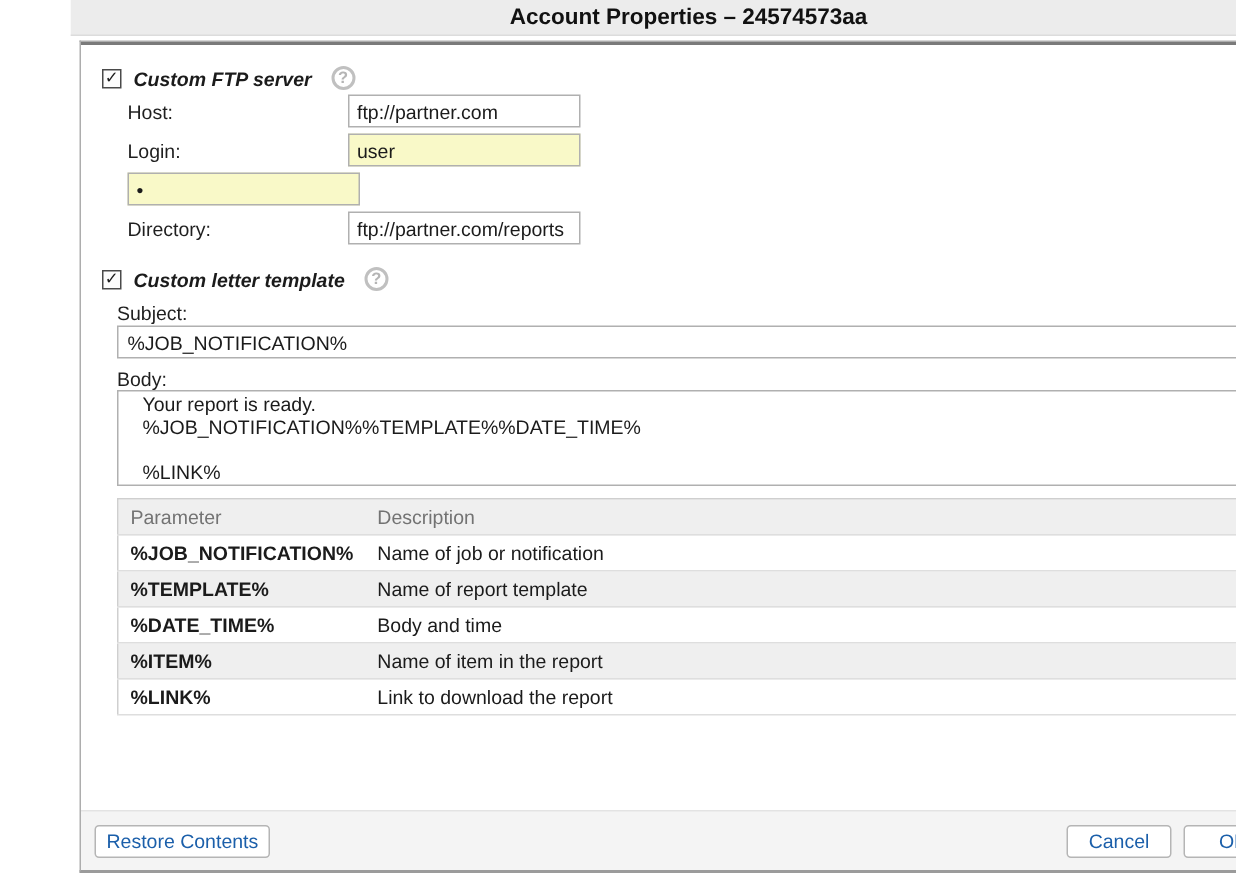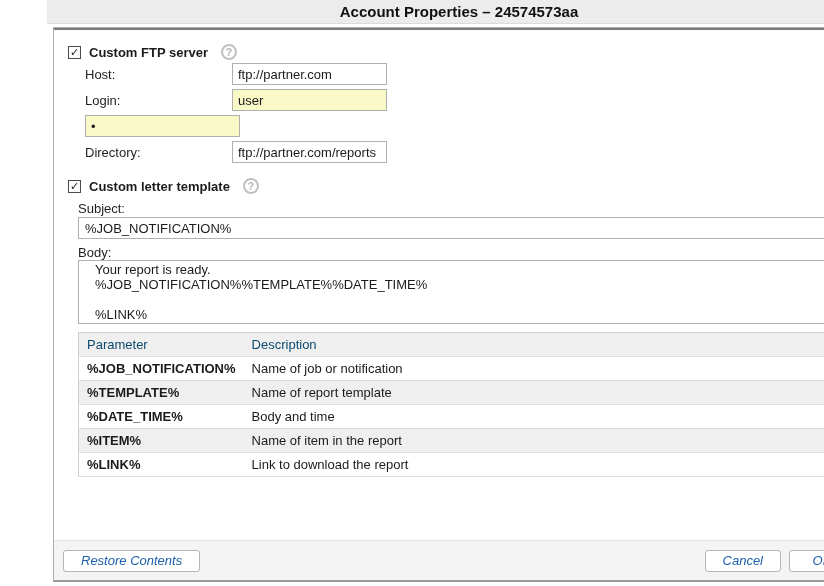--- a/index.html
+++ b/index.html
@@ -46,21 +46,21 @@
   .content {
     flex: 1; border-top: 2px solid #7a7a7a; background: #fff;
     padding: 13px 8px 0 14px; position: relative; z-index: 1; overflow: hidden;
   }
   .check-row { display: flex; align-items: center; height: 18px; }
   .checkbox {
     width: 13px; height: 13px; border: 1px solid #4a4a4a; background: #fdfdfd;
     font-size: 11px; line-height: 11px; text-align: center; color: #1b1b1b;
     display: inline-block; margin-right: 8px; flex: 0 0 auto;
   }
-  .check-label { font-size: 13px; font-weight: bold; color: #1b1b1b; margin-right: 13px; }
+  .check-label { font-size: 13px; font-weight: bold; color: #1b1b1b; margin-right: 13px; font-style: italic; }
   .help-icon {
     width: 16px; height: 16px; border: 2px solid #c0c0c0; border-radius: 50%;
     color: #b5b5b5; font-size: 11px; font-weight: bold;
     display: inline-flex; align-items: center; justify-content: center; flex: 0 0 auto;
   }
   .form-row { display: flex; align-items: center; height: 26px; margin-left: 17px; }
   .form-row label { width: 147px; font-size: 13px; color: #1f1f1f; flex: 0 0 auto; }
   .field {
     width: 155px; height: 22px; border: 1px solid #b0b0b0; background: #fff;
     font-size: 13px; color: #1b1b1b; padding: 0 5px;
@@ -80,33 +80,33 @@
     font-size: 13px; color: #1b1b1b; line-height: 15px; padding: 1px 16px;
     font-family: Liberation Sans, sans-serif; outline: none; background: #fff;
     resize: none; white-space: pre-line; overflow: hidden;
   }
   .param-table { width: 100%; border-collapse: collapse; margin-top: 8px; border: 1px solid #cfcfcf; }
   .param-table th, .param-table td {
     font-size: 13px; text-align: left; padding: 3px 8px; height: 24px; vertical-align: middle;
   }
   .param-table thead tr { background: #efefef; }
   .param-table tr { border-bottom: 1px solid #dedede; }
-  .param-table th { font-weight: normal; color: #0c4a6e; }
+  .param-table th { font-weight: normal; color: #737373; }
   .param-table td.param { font-weight: bold; color: #1b1b1b; width: 142px; white-space: nowrap; }
   .param-table td.desc { color: #1b1b1b; }
   .param-table tbody tr:nth-child(even) { background: #efefef; }
   
   .footer {
     height: 40px; background: #f4f4f4; border-top: 1px solid #e3e3e3;
     display: flex; align-items: center; padding: 0 9px; gap: 8px;
   }
   .btn {
     background: #fff; border: 1px solid #b5b5b5; border-radius: 3px;
-    color: #1b5faa; font-size: 13px; padding: 2px 17px; height: 22px;
-    font-family: "Liberation Sans", sans-serif; cursor: default; line-height: 16px; font-style: italic;
+    color: #1b5faa; font-size: 13px; padding: 2px 7px; height: 22px;
+    font-family: "Liberation Sans", sans-serif; cursor: default; line-height: 16px;
   }
   .btn.restore { margin-right: auto; }
   .btn.cancel { min-width: 70px; }
   .btn.ok { min-width: 66px; }
 </style>
 </head>
 <body>
 
 <div class="screen">
 

